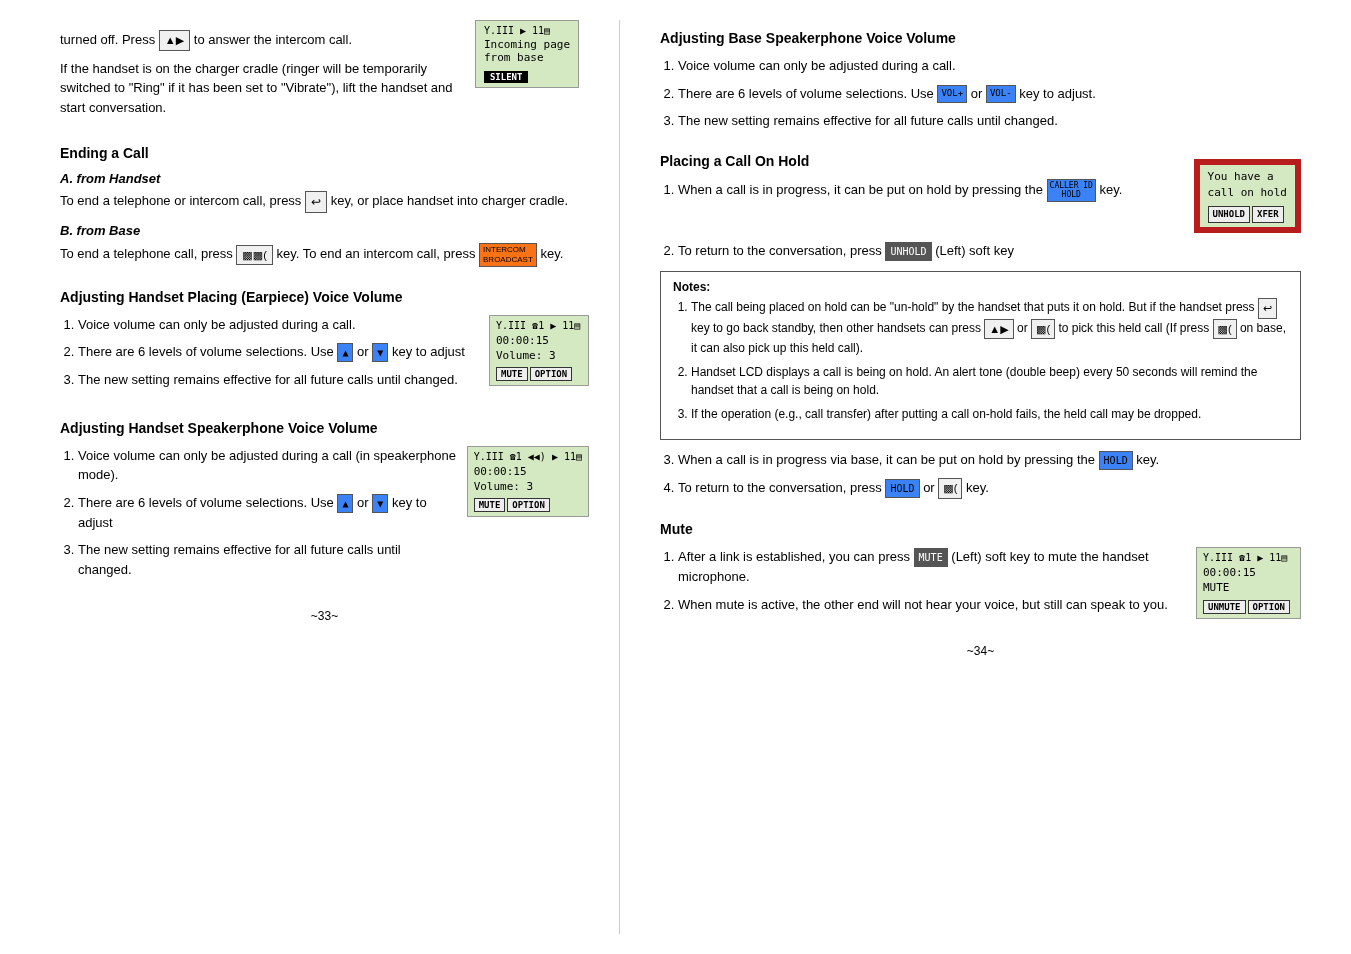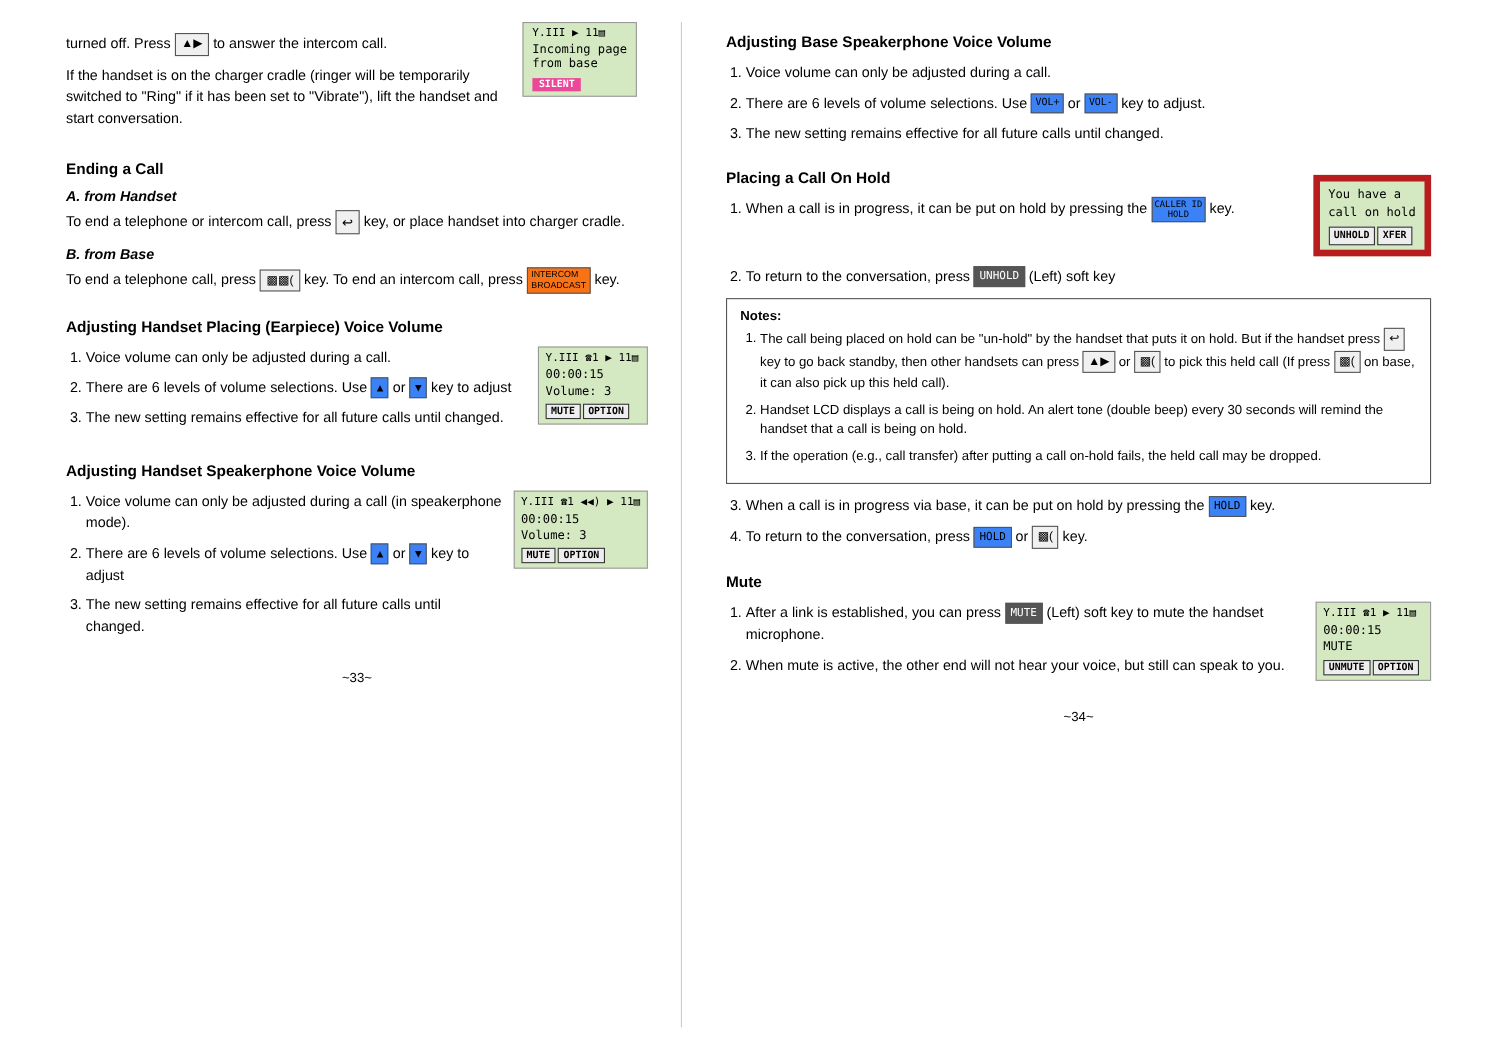--- a/index.html
+++ b/index.html
@@ -135,21 +135,21 @@
       border: 1px solid #999;
       background: #d4e8c2;
       font-family: monospace;
       font-size: 11px;
       padding: 4px 8px;
       display: inline-block;
       float: right;
       margin-top: -10px;
     }
     .incoming-lcd .silent-btn {
-      background: #ec4899;
+      background: #000000;
       color: #fff;
       font-size: 9px;
       font-weight: bold;
       padding: 1px 6px;
       display: inline-block;
       margin-top: 3px;
     }
     .incoming-top {
       display: flex;
       justify-content: space-between;
@@ -356,21 +356,21 @@
             <span>The call being placed on hold can be "un-hold" by the handset that puts it on hold. But if the handset press</span>
             <span class="key-icon" style="border:1px solid #555; padding:1px 4px; background:#f0f0f0; font-size:11px;">↩</span>
             <span>key to go back standby, then other handsets can press</span>
             <span class="key-icon" style="border:1px solid #555; padding:1px 4px; background:#f0f0f0; font-size:11px;">▲▶</span>
             <span>or</span>
             <span class="key-icon" style="border:1px solid #555; padding:1px 4px; background:#f0f0f0; font-size:11px;">▩(</span>
             <span>to pick this held call (If press</span>
             <span class="key-icon" style="border:1px solid #555; padding:1px 4px; background:#f0f0f0; font-size:11px;">▩(</span>
             <span>on base, it can also pick up this held call).</span>
           </li>
-          <li>Handset LCD displays a call is being on hold.  An alert tone (double beep) every 30 seconds will remind the handset that a call is being on hold.</li>
+          <li>Handset LCD displays a call is being on hold.  An alert tone (double beep) every 50 seconds will remind the handset that a call is being on hold.</li>
           <li>If the operation (e.g., call transfer) after putting a call on-hold fails, the held call may be dropped.</li>
         </ol>
       </div>
 
       <ol start="3">
         <li>
           <span>When a call is in progress via base, it can be put on hold by pressing the</span>
           <span class="key-box" style="font-size:10px;">HOLD</span>
           <span>key.</span>
         </li>

